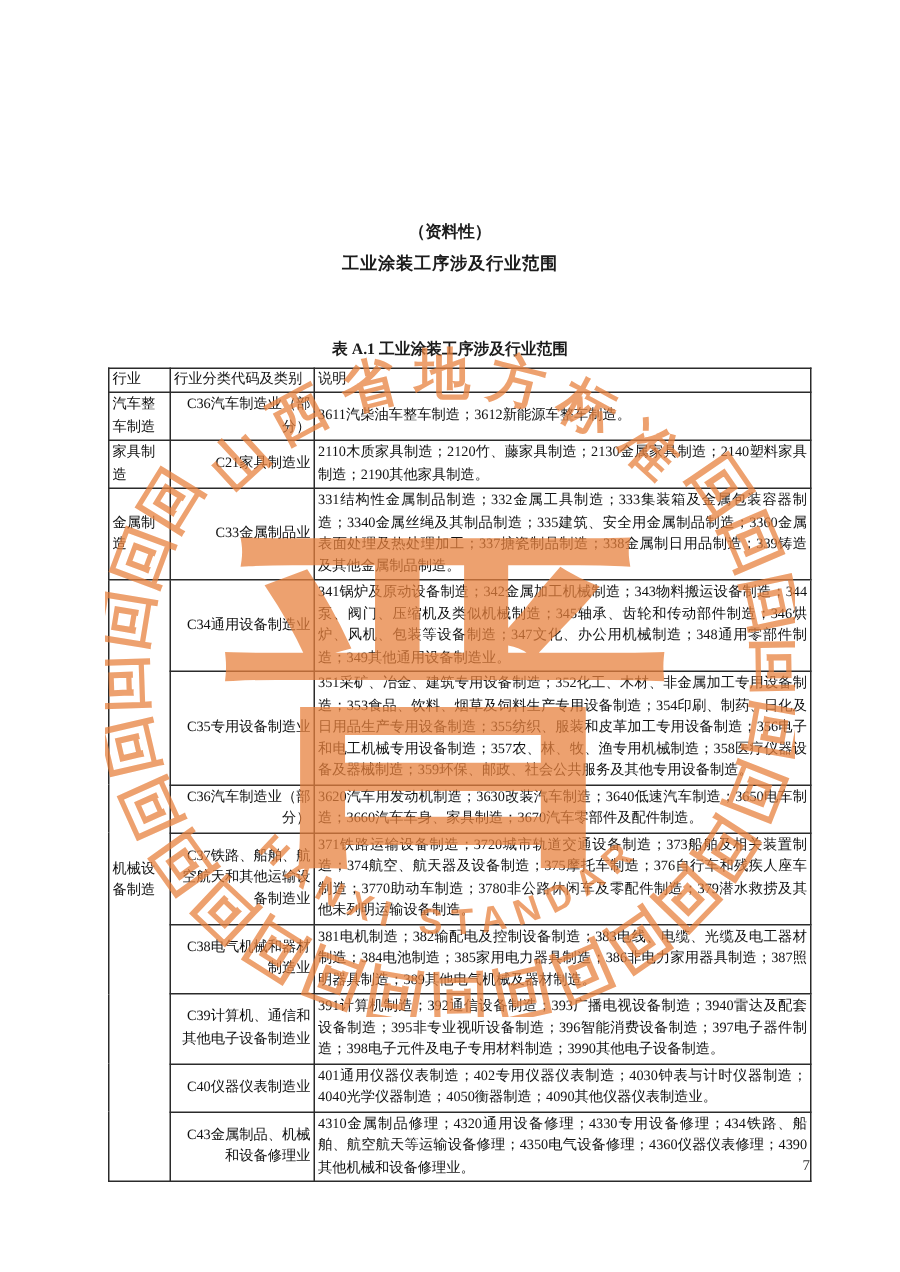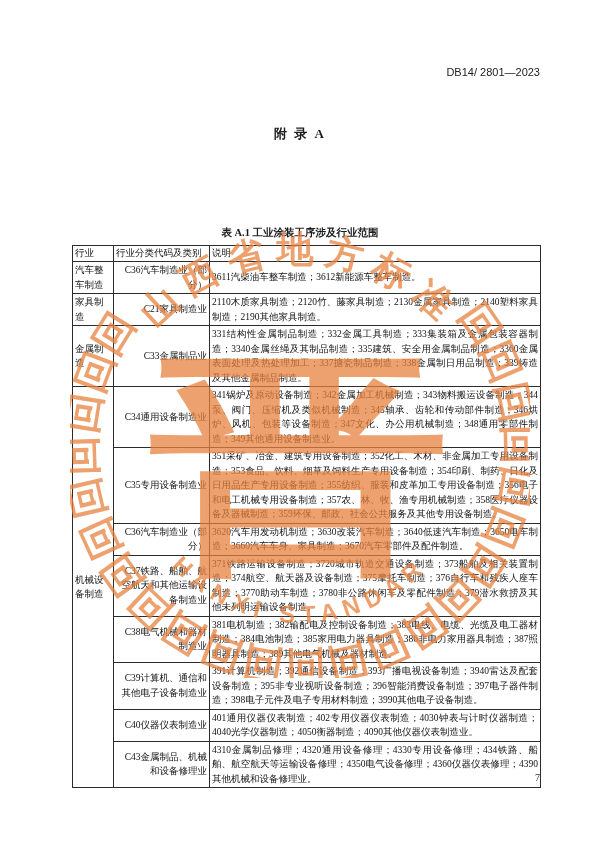--- a/index.html
+++ b/index.html
@@ -45,23 +45,23 @@
   .seal .ring-txt { font-family: "DejaVu Sans", sans-serif; font-size: 40px; font-weight: bold; }
   .seal .arc-cn { font-family: "DejaVu Sans", sans-serif; font-size: 37px; font-weight: bold; letter-spacing: 10px; }
   .seal .arc-en { font-family: "Liberation Sans", "DejaVu Sans", sans-serif; font-size: 24px; font-weight: bold; letter-spacing: 7px; }
   .seal .center-glyph { font-family: "DejaVu Sans", sans-serif; font-size: 228px; font-weight: bold; }
 </style>
 </head>
 <body>
 
 <div class="page">
 
-  <div class="std-code">DB14/ 2801—2023</div>
 
-  <div class="appendix-label">附 录 A</div>
+  <div class="appendix-note">（资料性）</div>
+  <div class="appendix-title">工业涂装工序涉及行业范围</div>
 
 
   <div class="table-caption">表 A.1 工业涂装工序涉及行业范围</div>
 
   <table class="industry">
     <colgroup>
       <col class="c-industry">
         <col class="c-code">
         <col class="c-desc">
     </colgroup>

